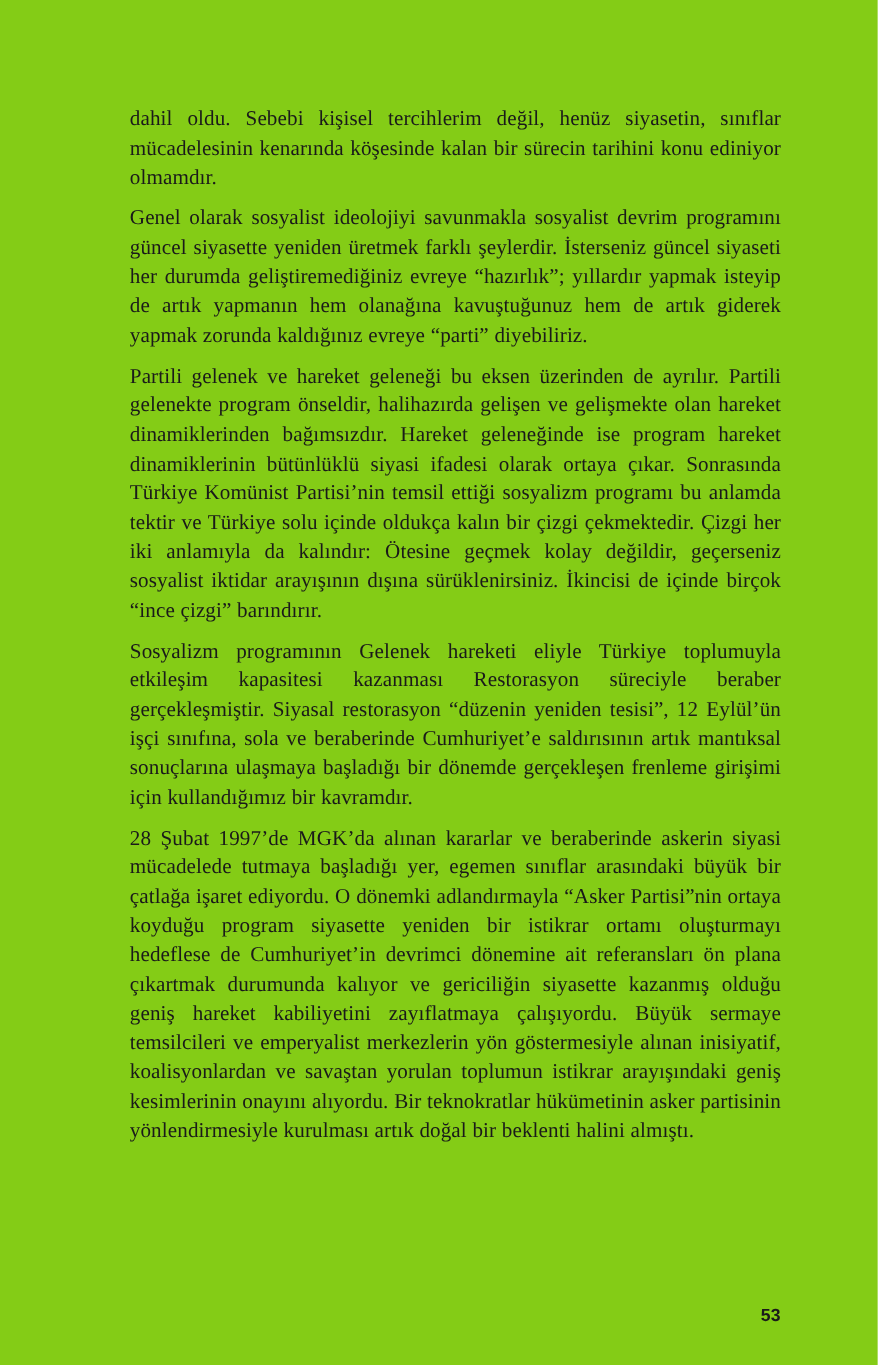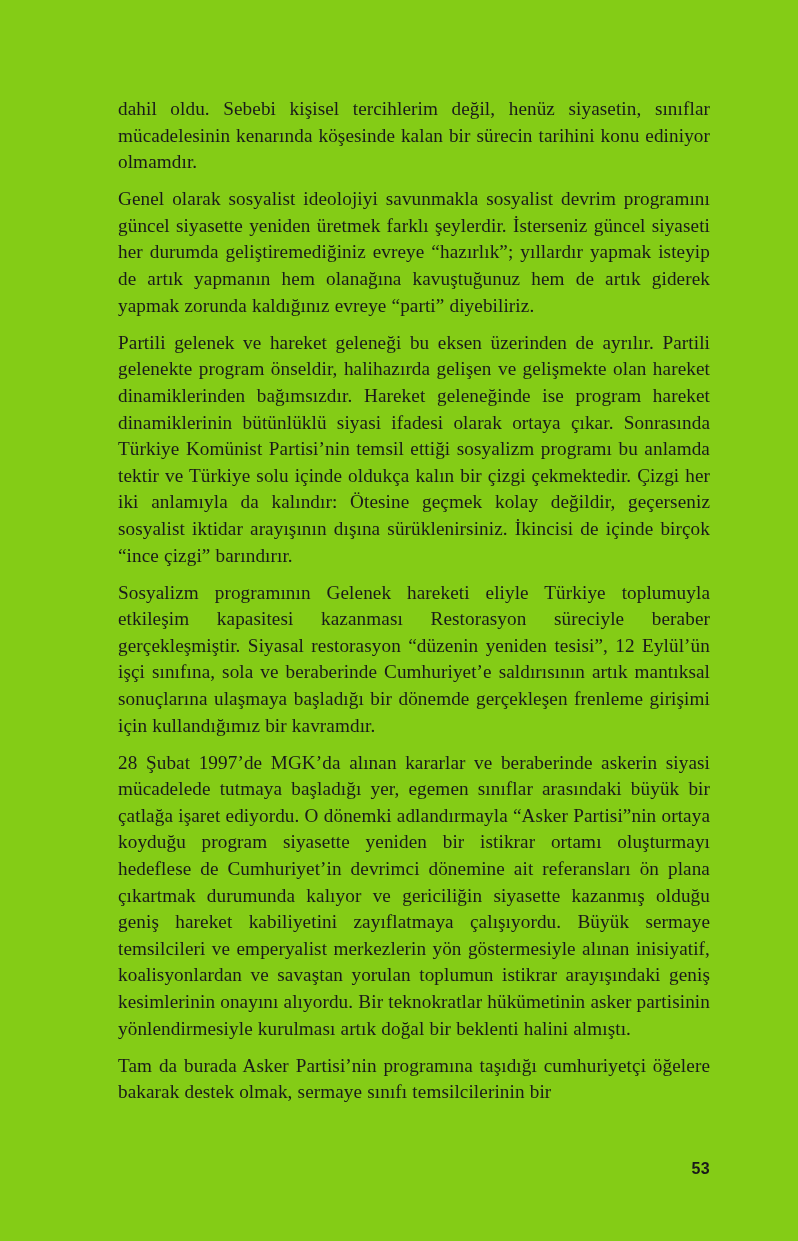--- a/index.html
+++ b/index.html
@@ -34,37 +34,36 @@
     -webkit-hyphens: manual;
     word-spacing: 0.01em;
     letter-spacing: 0.005em;
   }
   .para:last-child {
     margin-bottom: 0;
   }
   .folio {
     position: absolute;
     right: 88px;
-    top: 1160px;
+    top: 1188px;
     font-family: "Liberation Sans", "DejaVu Sans", sans-serif;
     font-size: 16px;
     font-weight: bold;
     color: #1a1a1a;
     letter-spacing: 0.02em;
   }
 </style>
 </head>
 <body>
 
 <div class="page">
 
   <div class="text-column">
     <p class="para">dahil oldu. Sebebi kişisel tercihlerim değil, henüz siyasetin, sınıflar mücadelesinin kenarında köşesinde kalan bir sürecin tarihini konu ediniyor olmamdır.</p>
     <p class="para">Genel olarak sosyalist ideolojiyi savunmakla sosyalist devrim programını güncel siyasette yeniden üretmek farklı şeylerdir. İsterseniz güncel siyaseti her durumda geliştiremediğiniz evreye “hazırlık”; yıllardır yapmak isteyip de artık yapmanın hem olanağına kavuştuğunuz hem de artık giderek yapmak zorunda kaldığınız evreye “parti” diyebiliriz.</p>
     <p class="para">Partili gelenek ve hareket geleneği bu eksen üzerinden de ayrılır. Partili gelenekte program önseldir, halihazırda gelişen ve gelişmekte olan hareket dinamiklerinden bağımsızdır. Hareket geleneğinde ise program hareket dinamiklerinin bütünlüklü siyasi ifadesi olarak ortaya çıkar. Sonrasında Türkiye Komünist Partisi’nin temsil ettiği sosyalizm programı bu anlamda tektir ve Türkiye solu içinde oldukça kalın bir çizgi çekmektedir. Çizgi her iki anlamıyla da kalındır: Ötesine geçmek kolay değildir, geçerseniz sosyalist iktidar arayışının dışına sürüklenirsiniz. İkincisi de içinde birçok “ince çizgi” barındırır.</p>
     <p class="para">Sosyalizm programının Gelenek hareketi eliyle Türkiye toplumuyla etkileşim kapasitesi kazanması Restorasyon süreciyle beraber gerçekleşmiştir. Siyasal restorasyon “düzenin yeniden tesisi”, 12 Eylül’ün işçi sınıfına, sola ve beraberinde Cumhuriyet’e saldırısının artık mantıksal sonuçlarına ulaşmaya başladığı bir dönemde gerçekleşen frenleme girişimi için kullandığımız bir kavramdır.</p>
     <p class="para">28 Şubat 1997’de MGK’da alınan kararlar ve beraberinde askerin siyasi mücadelede tutmaya başladığı yer, egemen sınıflar arasındaki büyük bir çatlağa işaret ediyordu. O dönemki adlandırmayla “Asker Partisi”nin ortaya koyduğu program siyasette yeniden bir istikrar ortamı oluşturmayı hedeflese de Cumhuriyet’in devrimci dönemine ait referansları ön plana çıkartmak durumunda kalıyor ve gericiliğin siyasette kazanmış olduğu geniş hareket kabiliyetini zayıflatmaya çalışıyordu. Büyük sermaye temsilcileri ve emperyalist merkezlerin yön göstermesiyle alınan inisiyatif, koalisyonlardan ve savaştan yorulan toplumun istikrar arayışındaki geniş kesimlerinin onayını alıyordu. Bir teknokratlar hükümetinin asker partisinin yönlendirmesiyle kurulması artık doğal bir beklenti halini almıştı.</p>
-    <p class="para">Tam da burada Asker Partisi’nin programına taşıdığı cumhuriyetçi öğelere bakarak destek olmak, sermaye sınıfı temsilcilerinin bir</p>
   </div>
 
   <div class="folio">53</div>
 
 </div>
 
 </body></html>

